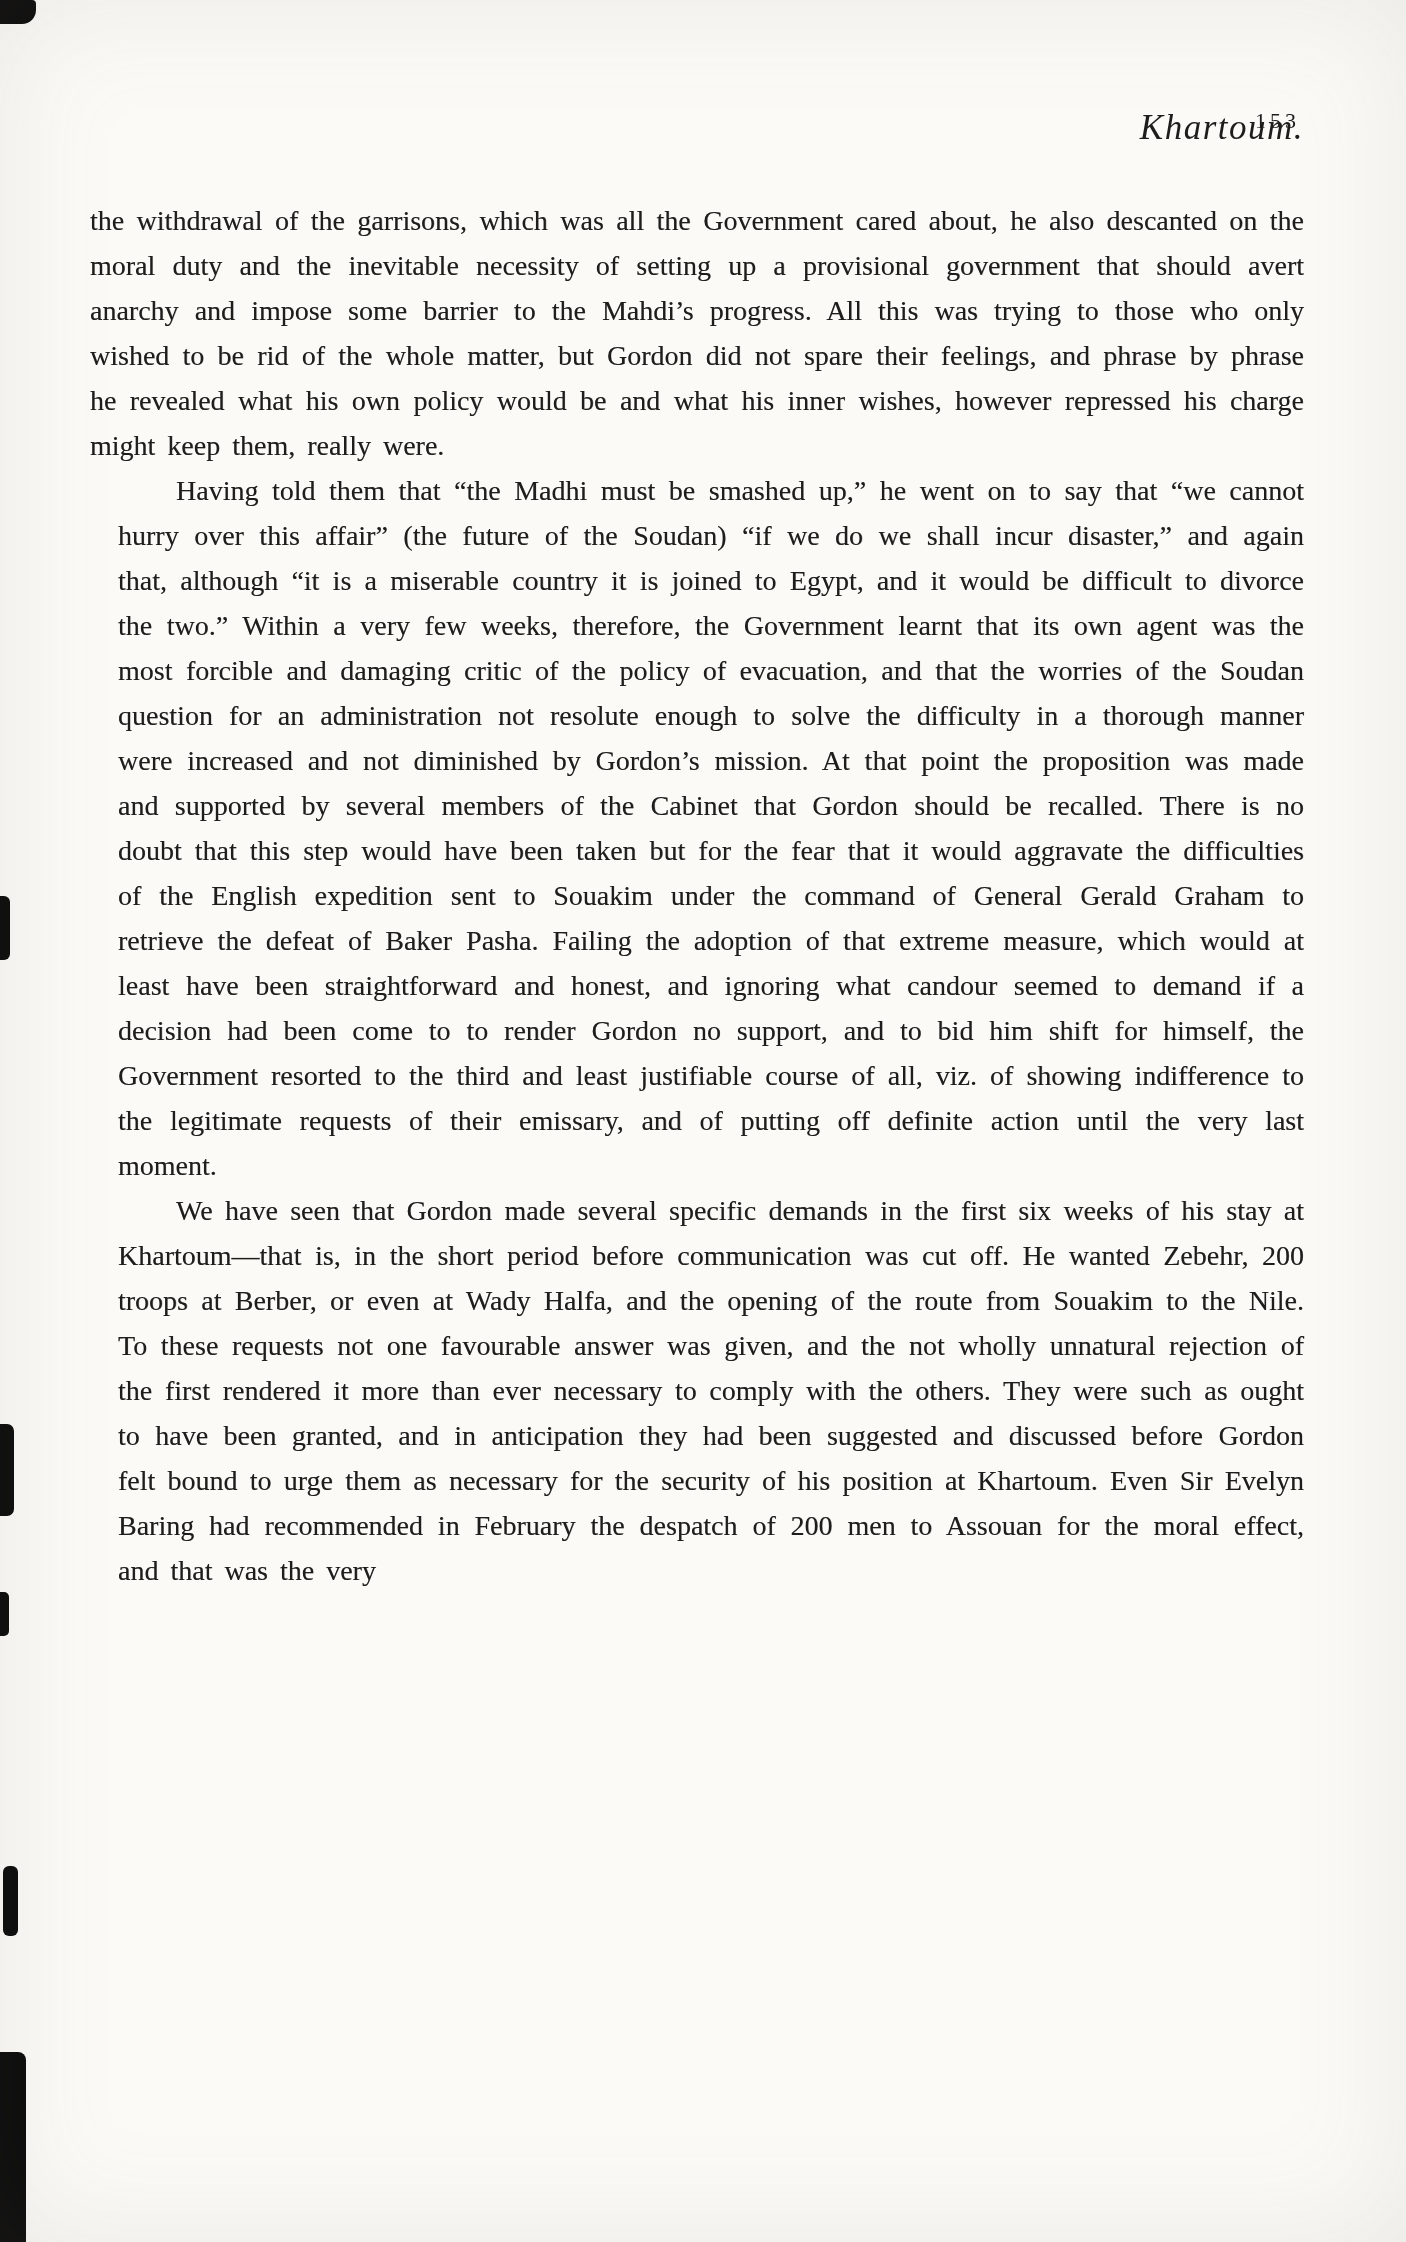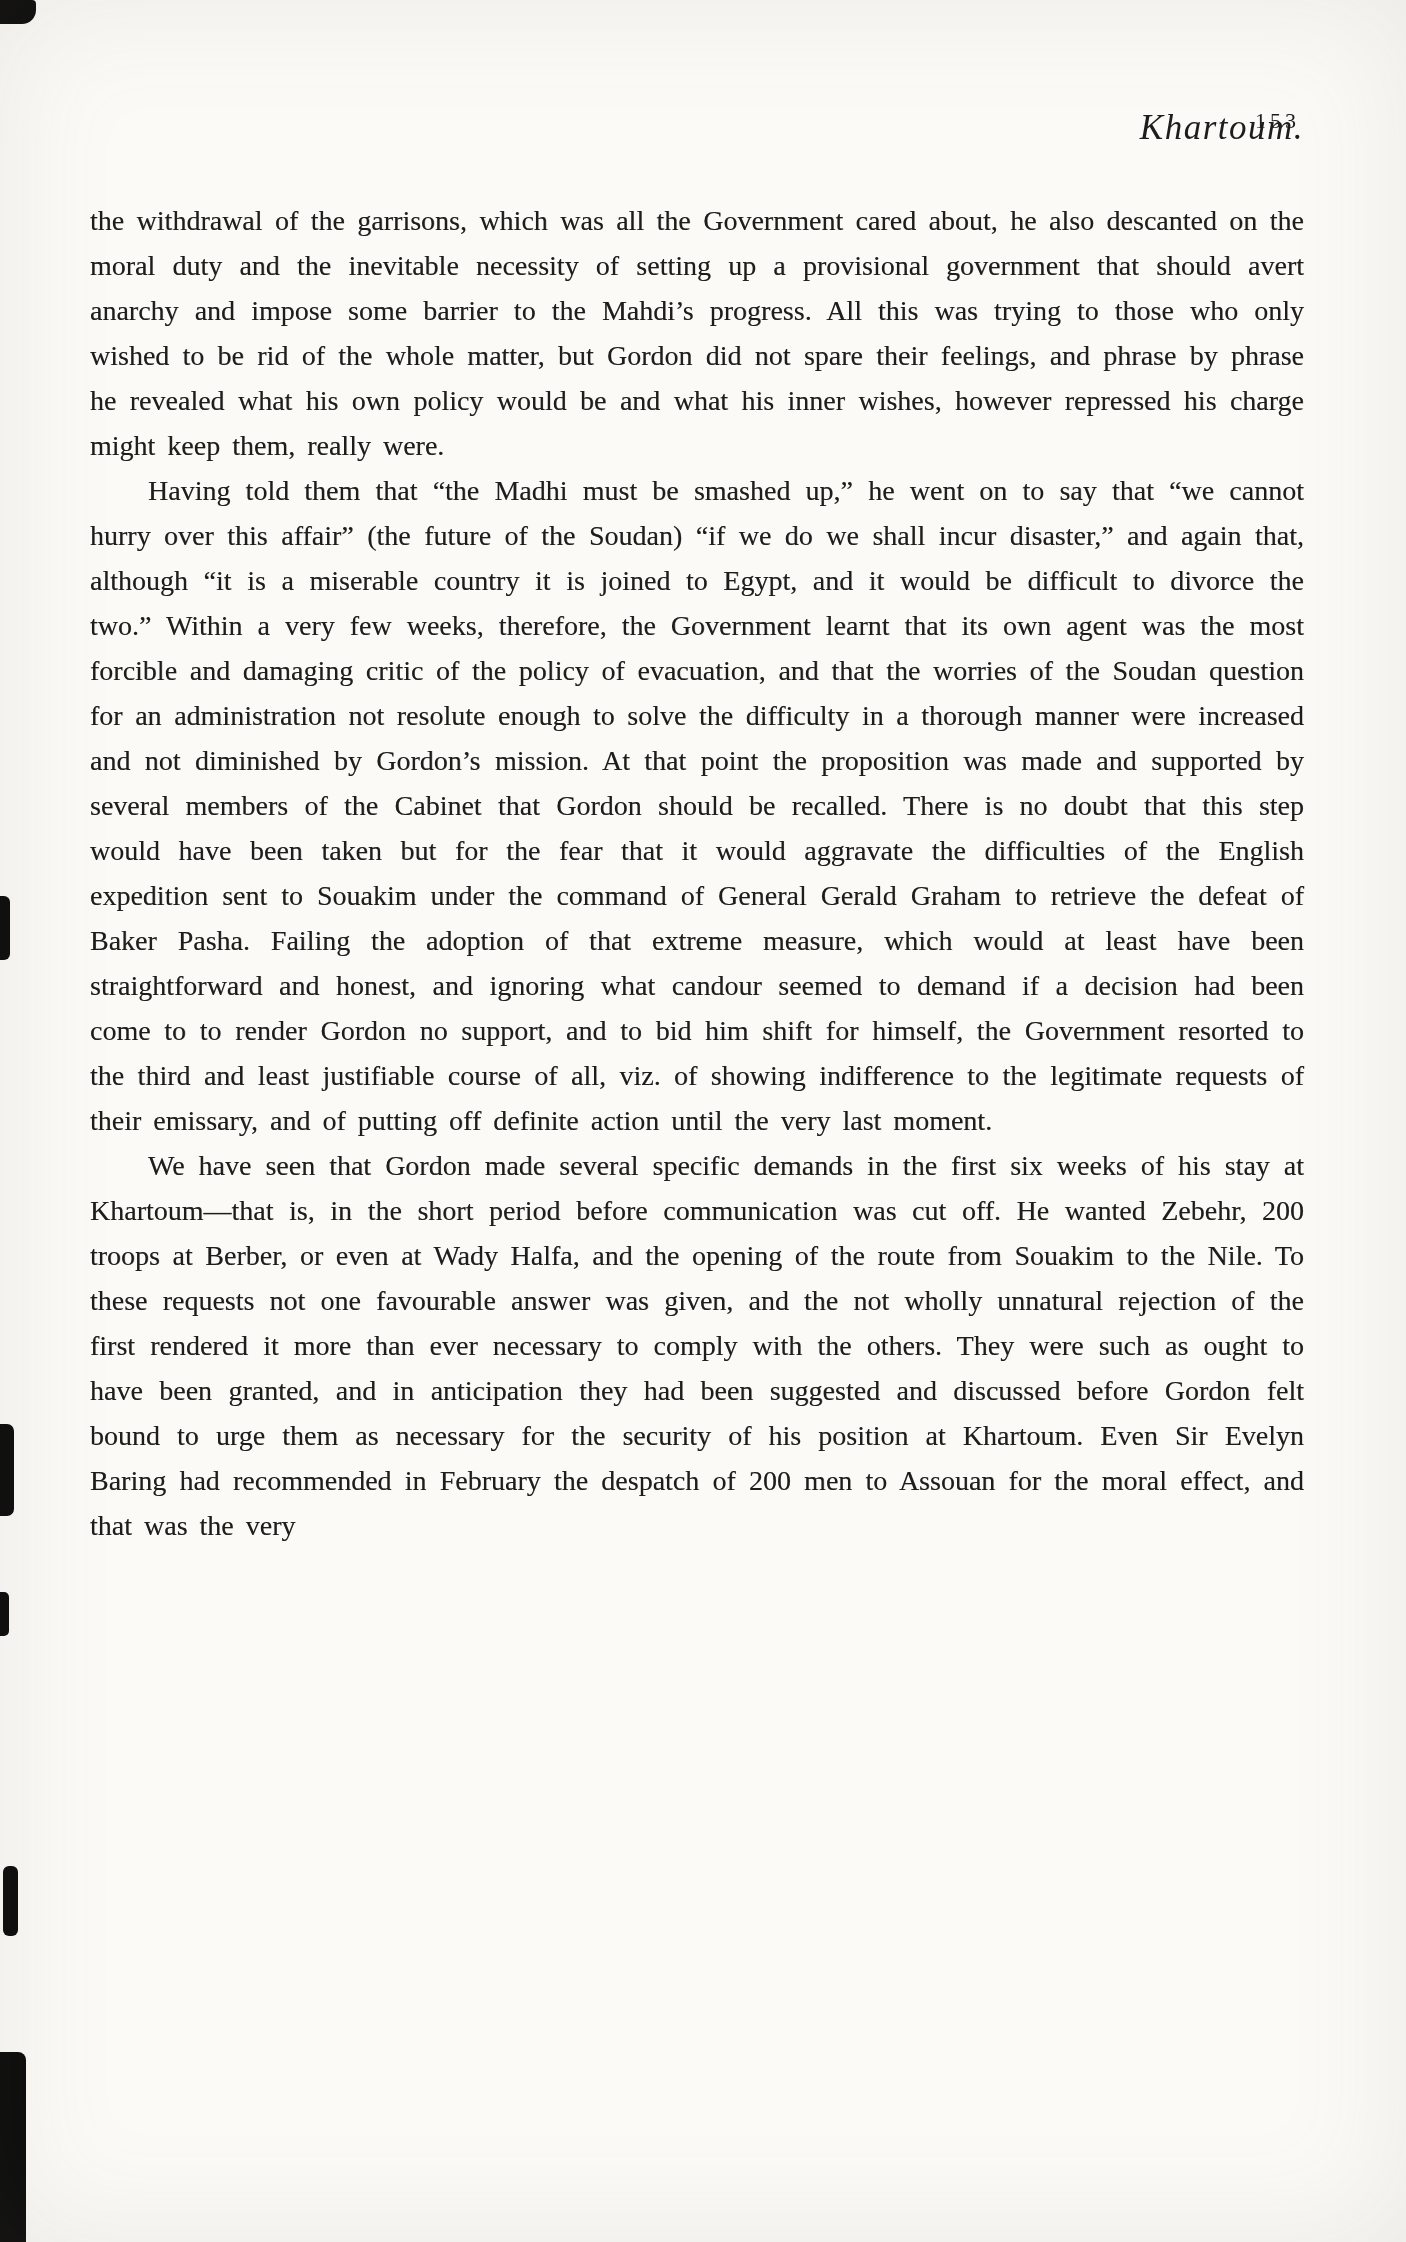--- a/index.html
+++ b/index.html
@@ -60,20 +60,21 @@
     text-align: justify;
     word-spacing: 5px;
     text-shadow: 0.3px 0.4px 0.6px rgba(40,38,34,0.45);
   }
   .para {
     margin: 0;
     padding: 0;
   }
   .para.indent {
     text-indent: 58px;
+    margin-left: 28px;
   }
   
   .artifact {
     position: absolute;
     background: var(--color-artifact, #0b0b0b);
   }
   .artifact.a-corner   { left: 0;  top: 0;     width: 36px; height: 24px; border-radius: 0 4px 14px 0; }
   .artifact.a-mid1     { left: 0;  top: 896px;  width: 10px; height: 64px;  border-radius: 0 6px 6px 0; }
   .artifact.a-mid2     { left: 0;  top: 1424px; width: 14px; height: 92px;  border-radius: 0 7px 7px 0; }
   .artifact.a-mid3     { left: 0;  top: 1592px; width: 9px;  height: 44px;  border-radius: 0 5px 5px 0; }

